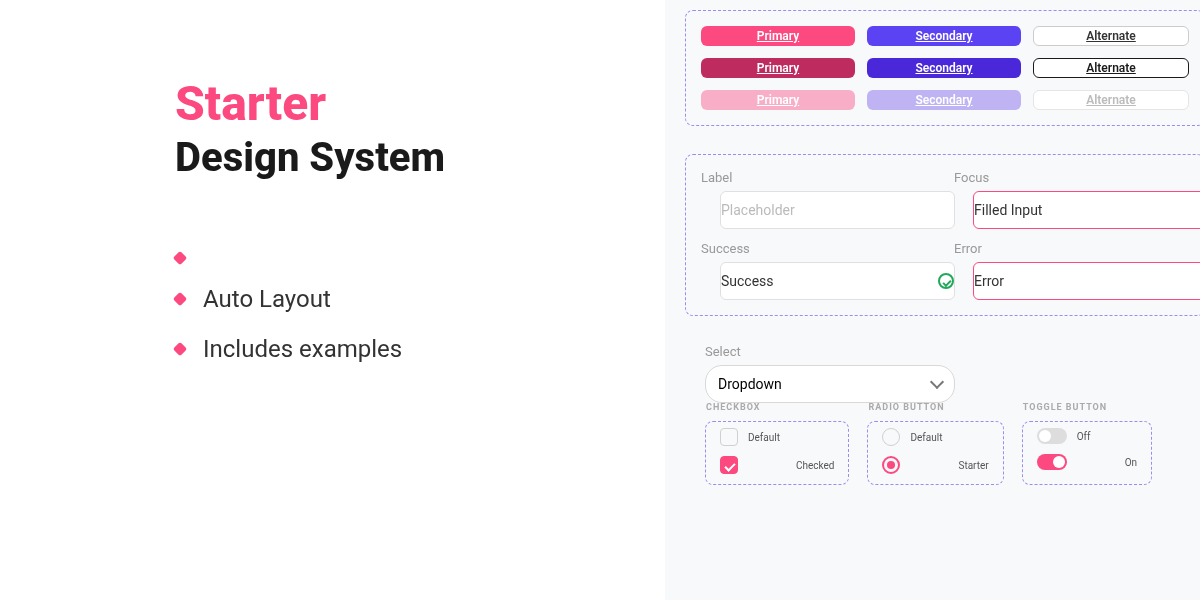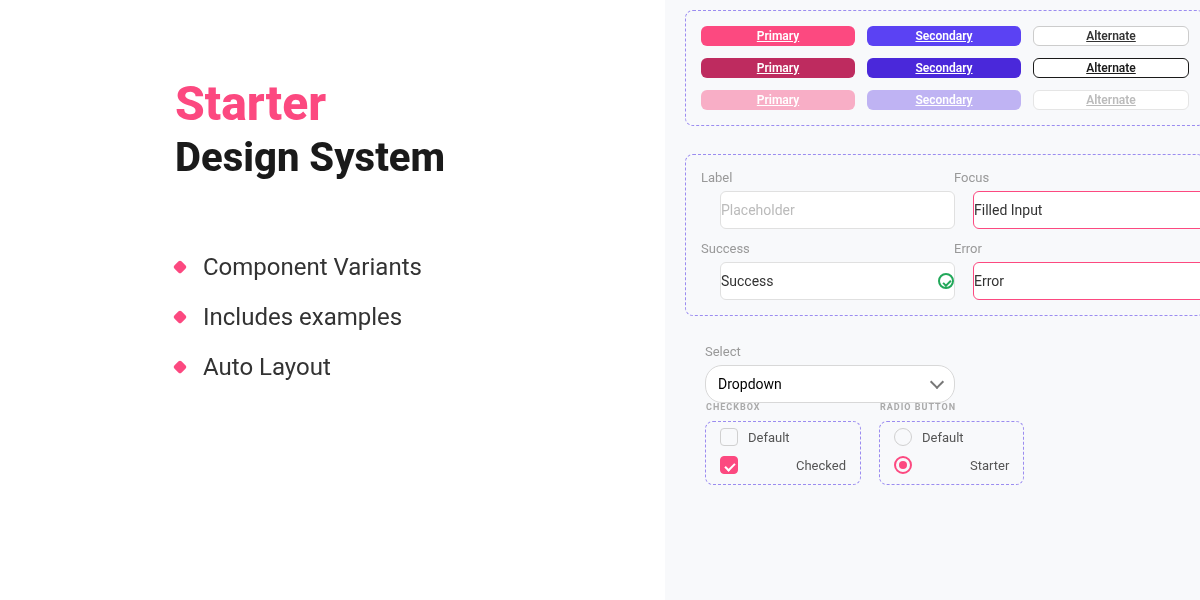--- a/index.html
+++ b/index.html
@@ -37,21 +37,21 @@
 .placeholder-text { color: #bbb; }
 .filled-text { color: #333; }
 .check-icon { width: 16px; height: 16px; border: 2px solid #22a85a; border-radius: 50%; position: relative; }
 .check-icon::after { content: ''; position: absolute; left: 3px; top: 5px; width: 6px; height: 3px; border-left: 2px solid #22a85a; border-bottom: 2px solid #22a85a; transform: rotate(-45deg); }
 .select-label { font-size: 13px; color: #999; margin: 0 0 6px 40px; }
 .select-field { width: 250px; height: 38px; border: 1px solid #d8d8d8; border-radius: 17px; padding: 0 12px; font-size: 14px; background: #fff; display: flex; align-items: center; justify-content: space-between; margin-left: 40px; margin-bottom: 18px; cursor: pointer; }
 .chevron { width: 10px; height: 10px; border-right: 2px solid #777; border-bottom: 2px solid #777; transform: rotate(45deg); margin-top: -4px; }
 .controls-row { display: flex; gap: 18px; margin-left: 40px; }
 .control-section { border: 1px dashed #9b8cf0; border-radius: 8px; padding: 10px 14px; min-width: 130px; }
 .control-header { font-size: 9px; font-weight: 700; color: #aaa; letter-spacing: 1px; margin-bottom: 0; margin-left: -14px; margin-top: -30px; padding-bottom: 16px; }
-.control-item { display: flex; align-items: center; font-size: 13px; color: #555; margin-bottom: 10px; }
+.control-item { display: flex; align-items: center; font-size: 10px; color: #555; margin-bottom: 10px; }
 .control-item:last-child { margin-bottom: 0; gap: 48px; }
 .checkbox-box { width: 18px; height: 18px; border: 1px solid #d0d0d0; border-radius: 4px; margin-right: 10px; position: relative; }
 .checkbox-box.checked { background: #fc4980; border-color: #fc4980; }
 .checkbox-box.checked::after { content: ''; position: absolute; left: 4px; top: 6px; width: 8px; height: 4px; border-left: 2px solid #fff; border-bottom: 2px solid #fff; transform: rotate(-45deg); }
 .radio-circle { width: 18px; height: 18px; border: 1px solid #d0d0d0; border-radius: 50%; margin-right: 10px; position: relative; }
 .radio-circle.selected { border: 2px solid #fc4980; }
 .radio-circle.selected::after { content: ''; position: absolute; left: 3px; top: 3px; width: 8px; height: 8px; background: #fc4980; border-radius: 50%; }
 .toggle { width: 30px; height: 16px; background: #ddd; border-radius: 10px; position: relative; margin-right: 10px; }
 .toggle::after { content: ''; position: absolute; width: 12px; height: 12px; background: #fff; border-radius: 50%; top: 2px; left: 2px; }
 .toggle.on { background: #fc4980; }
@@ -60,29 +60,28 @@
 </head>
 <body>
 
 <div class="page">
   <div class="left-panel">
     <div class="title-starter">Starter</div>
     <div class="title-ds">Design System</div>
     <div class="features">
       <div class="feature-item">
           <span class="bullet"></span>
-          <span>Component Variants</span>
+        </div>
+      <div class="feature-item">
+          <span class="bullet"></span>
+          <span>Auto Layout</span>
         </div>
       <div class="feature-item">
           <span class="bullet"></span>
           <span>Includes examples</span>
-        </div>
-      <div class="feature-item">
-          <span class="bullet"></span>
-          <span>Auto Layout</span>
         </div>
     </div>
   </div>
 
   <div class="right-panel">
 
     <div class="component-section buttons-section">
       <div class="btn-row">
         <div class="btn btn-primary">Primary</div>
         <div class="btn btn-secondary">Secondary</div>
@@ -154,16 +153,27 @@
         <div class="control-header">RADIO BUTTON</div>
         <div class="control-item">
             <span class="radio-circle"></span>
             <span>Default</span>
           </div>
         <div class="control-item">
             <span class="radio-circle selected"></span>
             <span>Starter</span>
           </div>
       </div>
+      <div class="control-section">
+        <div class="control-header">TOGGLE BUTTON</div>
+        <div class="control-item">
+            <span class="toggle"></span>
+            <span>Off</span>
+          </div>
+        <div class="control-item">
+            <span class="toggle on"></span>
+            <span>On</span>
+          </div>
+      </div>
     </div>
 
   </div>
 </div>
 
 </body></html>

